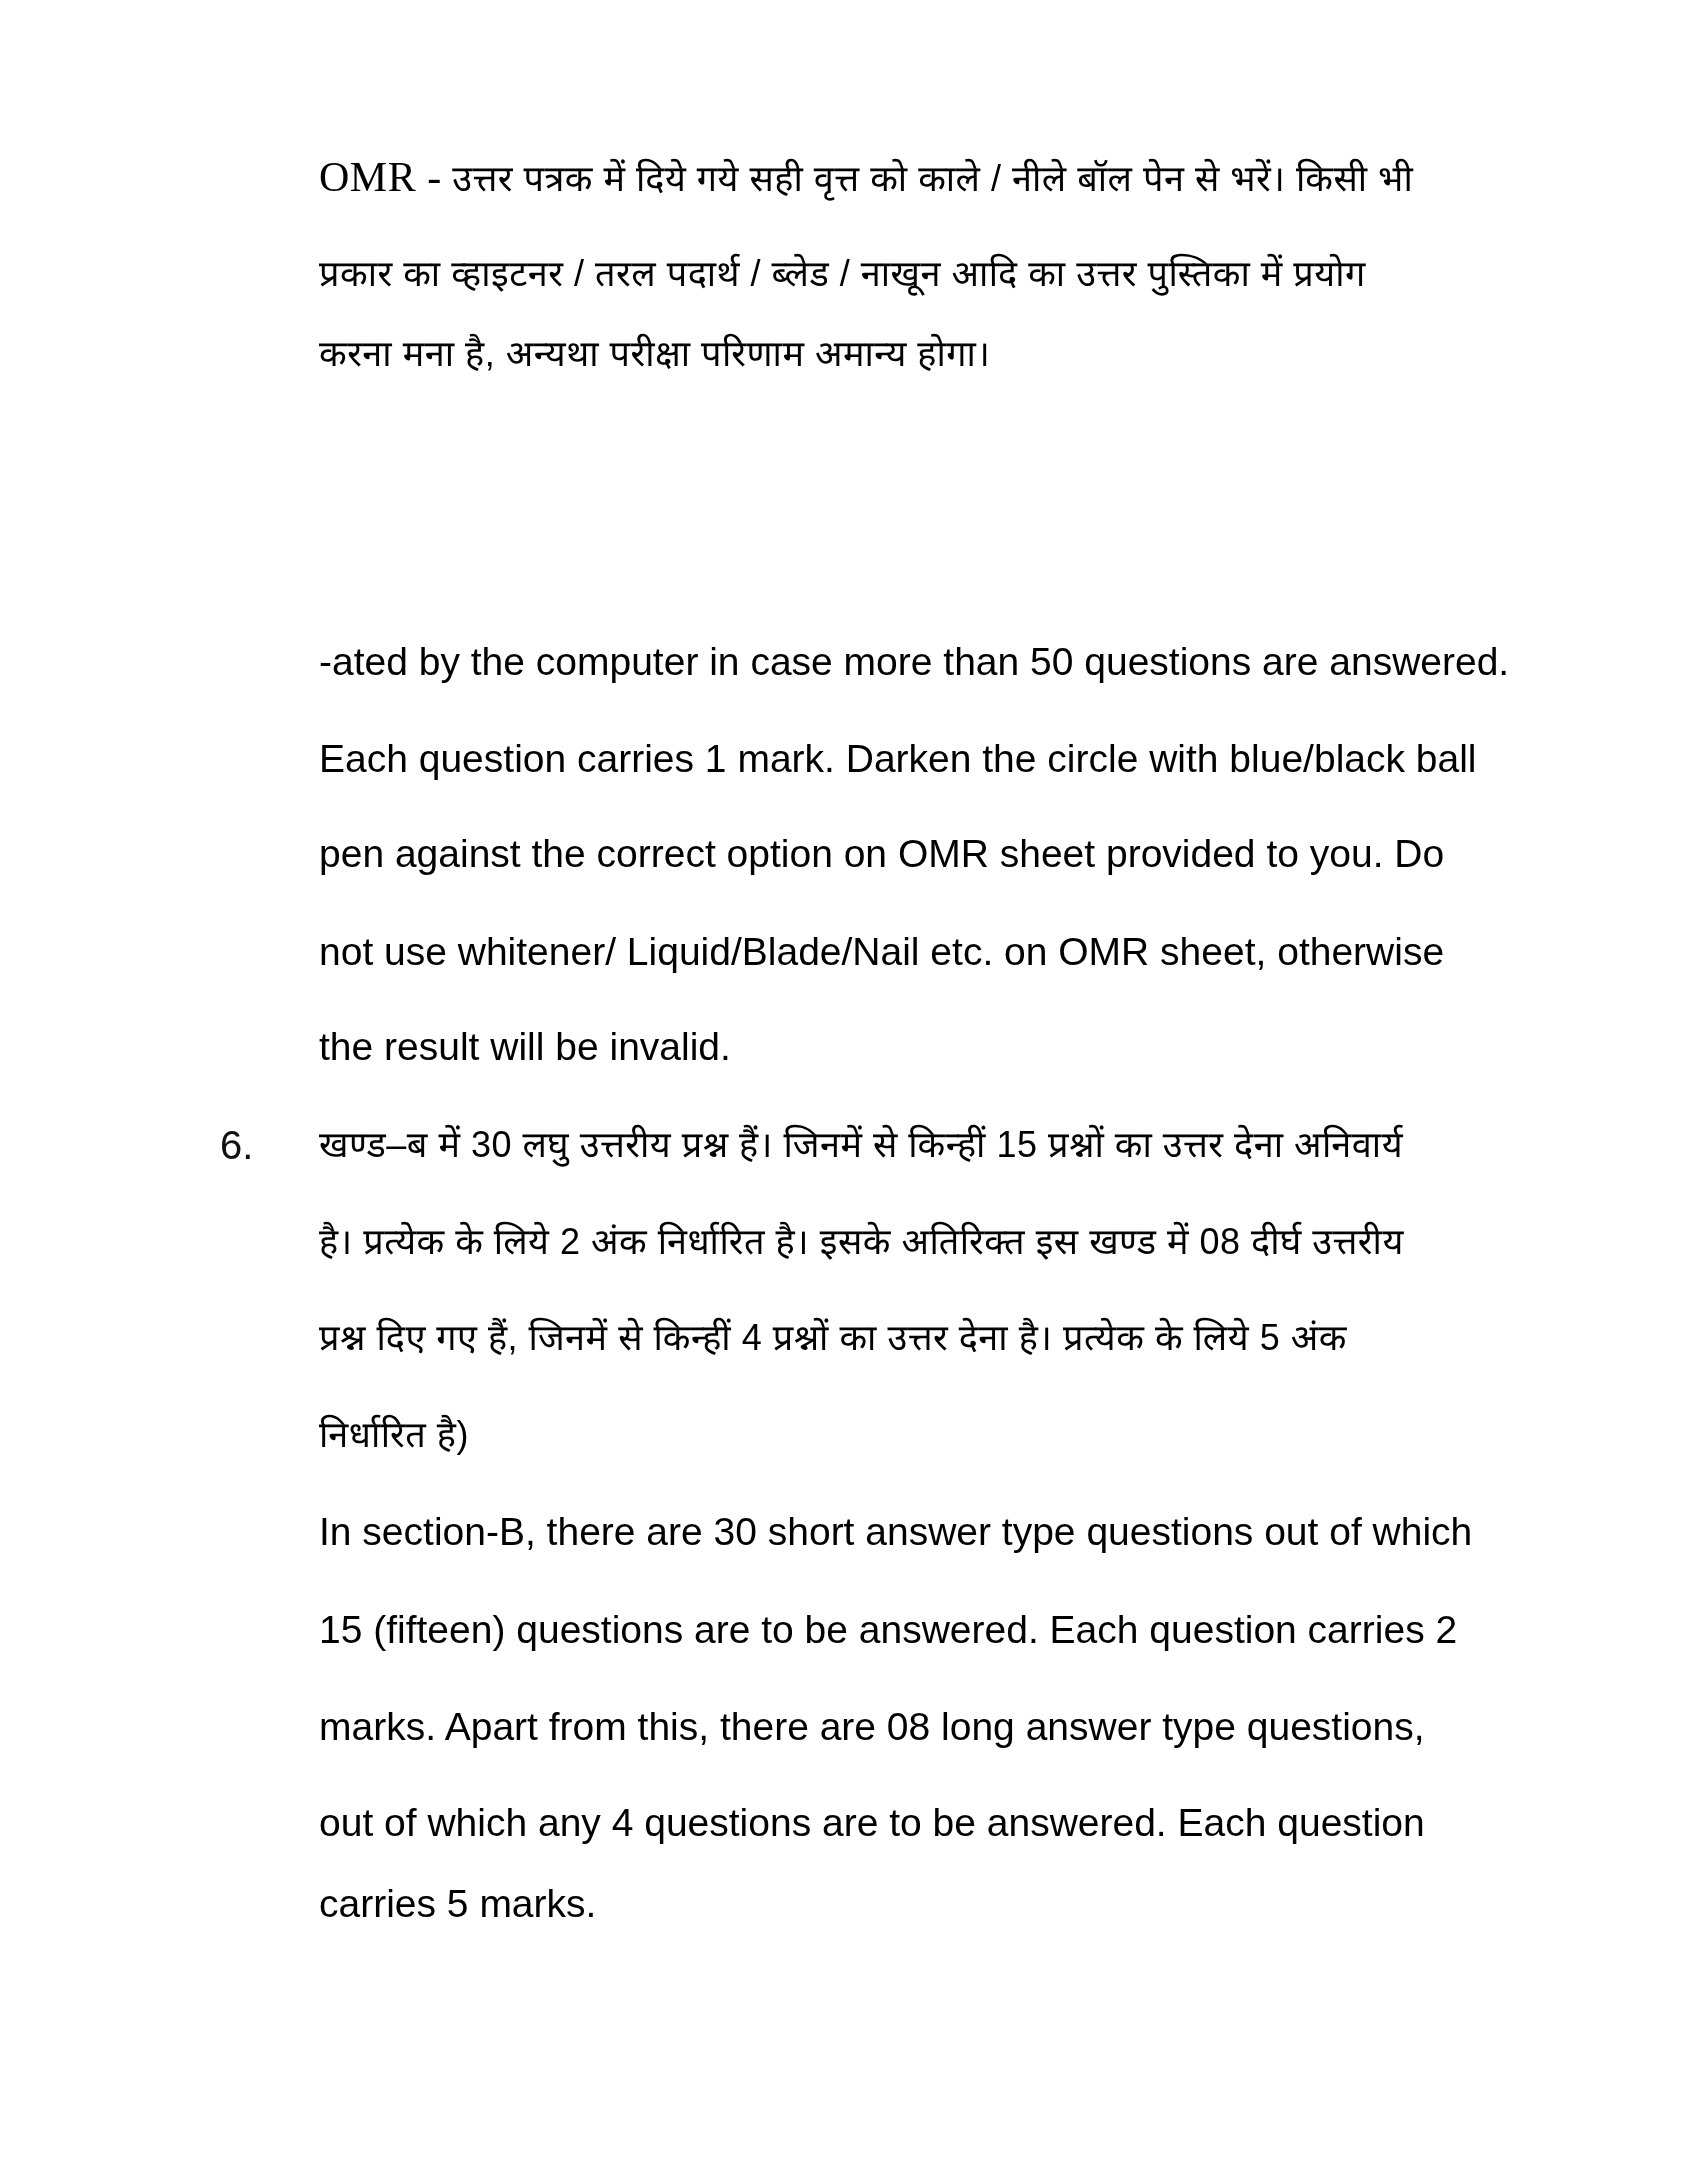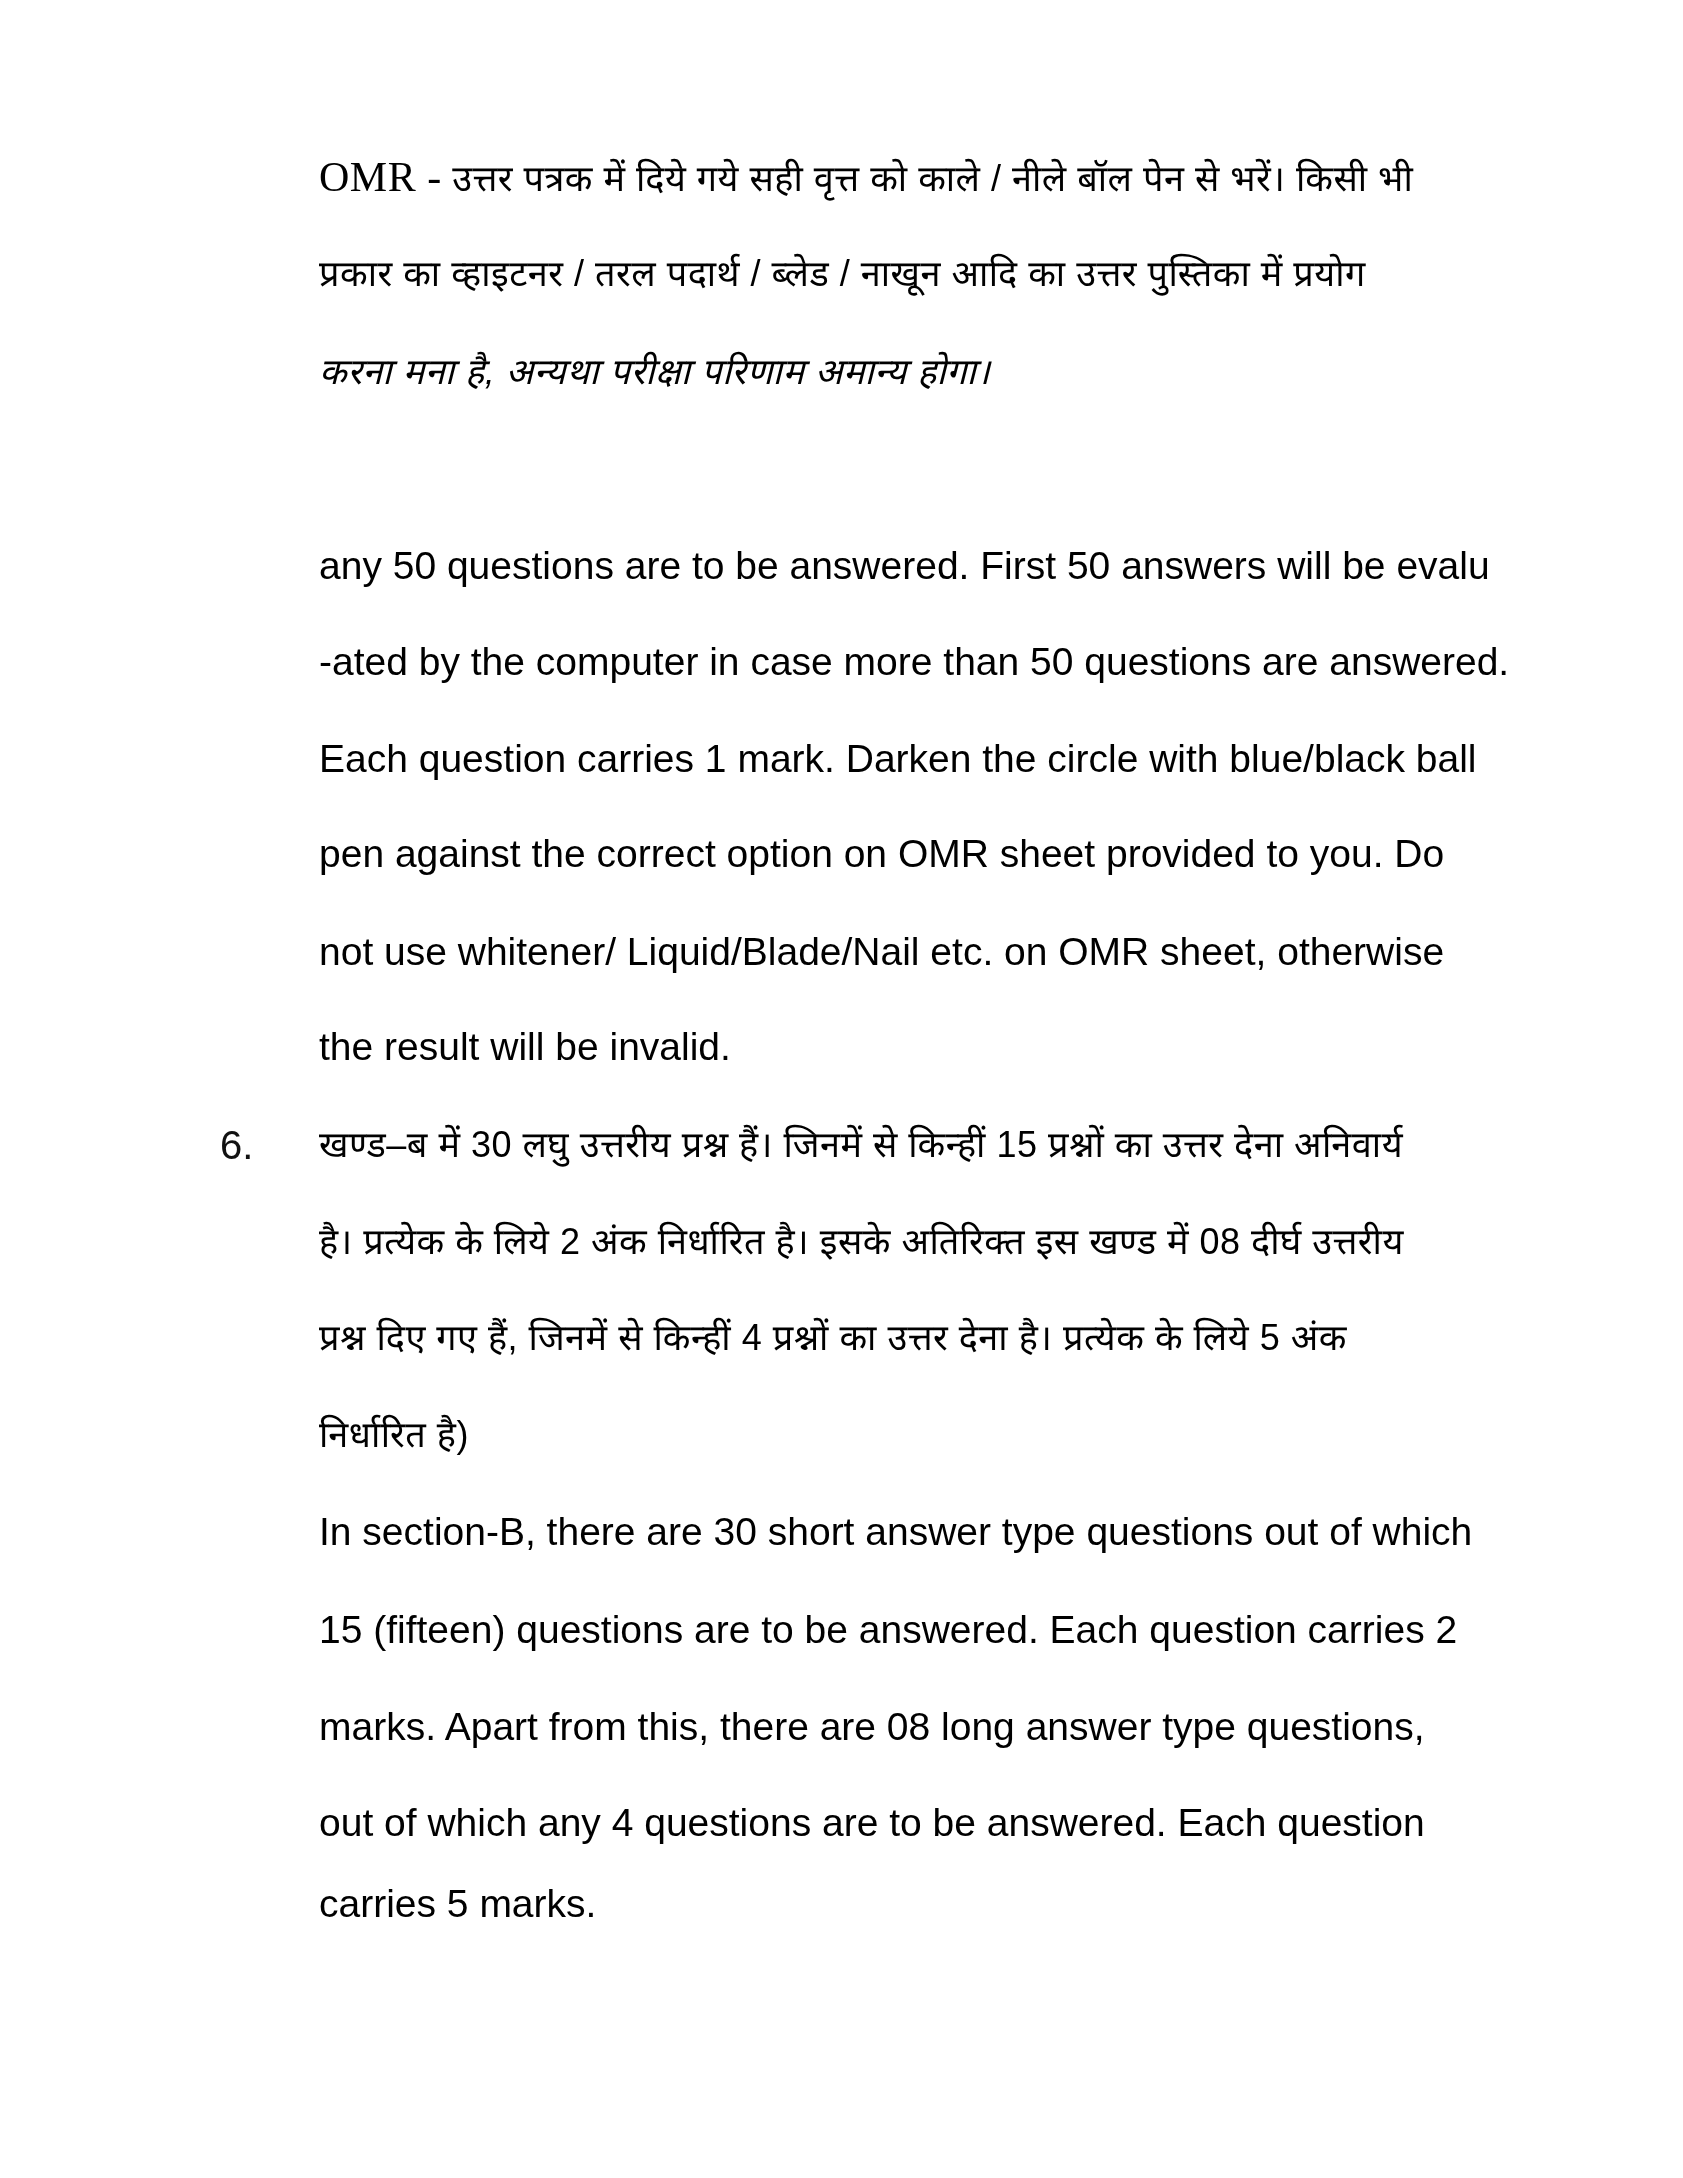--- a/index.html
+++ b/index.html
@@ -52,23 +52,22 @@
     color: #111111;
   }
 </style>
 </head>
 <body>
 
 <div class="page">
 
   <div class="line hi" style="top:157px;"><span class="omr-label">OMR -</span><span> उत्तर पत्रक में दिये गये सही वृत्त को काले / नीले बॉल पेन से भरें। किसी भी</span></div>
   <div class="line hi" style="top:254px;">प्रकार का व्हाइटनर / तरल पदार्थ / ब्लेड / नाखून आदि का उत्तर पुस्तिका में प्रयोग</div>
-  <div class="line hi" style="top:352px;font-style:italic;">करना मना है, अन्यथा परीक्षा परिणाम अमान्य होगा।</div>
+  <div class="line hi" style="top:334px;">करना मना है, अन्यथा परीक्षा परिणाम अमान्य होगा।</div>
 
-  <div class="line en" style="top:546px;">any 50 questions are to be answered. First 50 answers will be evalu</div>
   <div class="line en" style="top:642px;">-ated by the computer in case more than 50 questions are answered.</div>
   <div class="line en" style="top:739px;">Each question carries 1 mark. Darken the circle with blue/black ball</div>
   <div class="line en" style="top:932px;">not use whitener/ Liquid/Blade/Nail etc. on OMR sheet, otherwise</div>
   <div class="line en" style="top:834px;">pen against the correct option on OMR sheet provided to you. Do</div>
   <div class="line en" style="top:1027px;">the result will be invalid.</div>
 
   <div class="item-num" style="top:1125px;">6.</div>
 
   <div class="line hi" style="top:1125px;">खण्ड–ब में 30 लघु उत्तरीय प्रश्न हैं। जिनमें से किन्हीं 15 प्रश्नों का उत्तर देना अनिवार्य</div>
   <div class="line hi" style="top:1222px;">है। प्रत्येक के लिये 2 अंक निर्धारित है। इसके अतिरिक्त इस खण्ड में 08 दीर्घ उत्तरीय</div>

